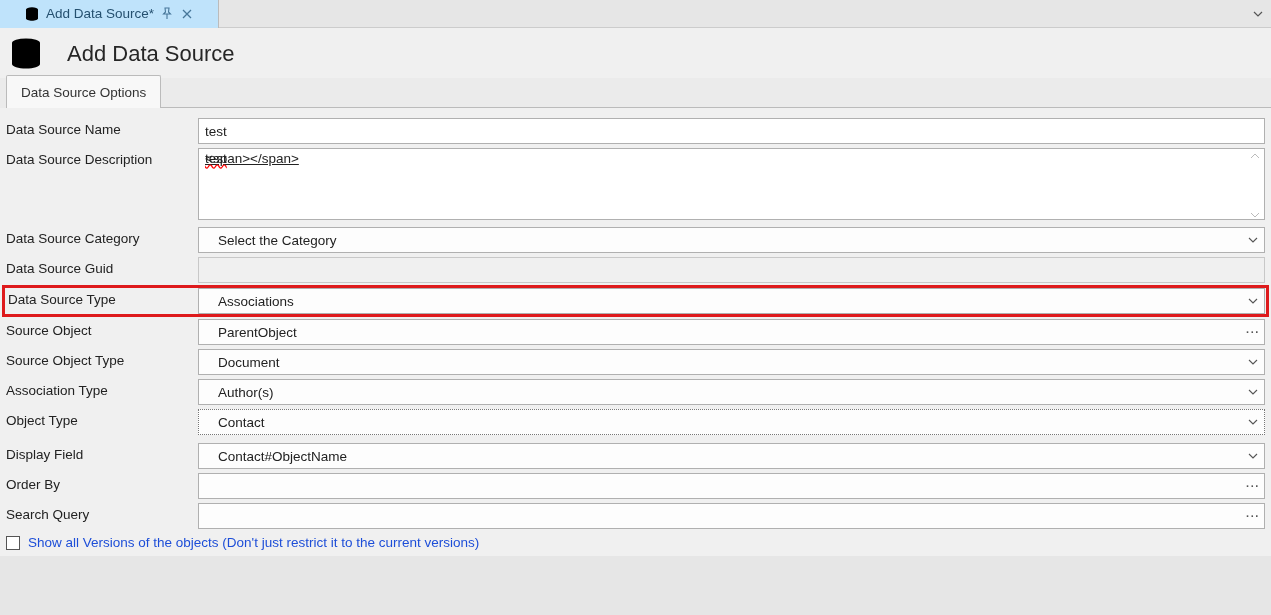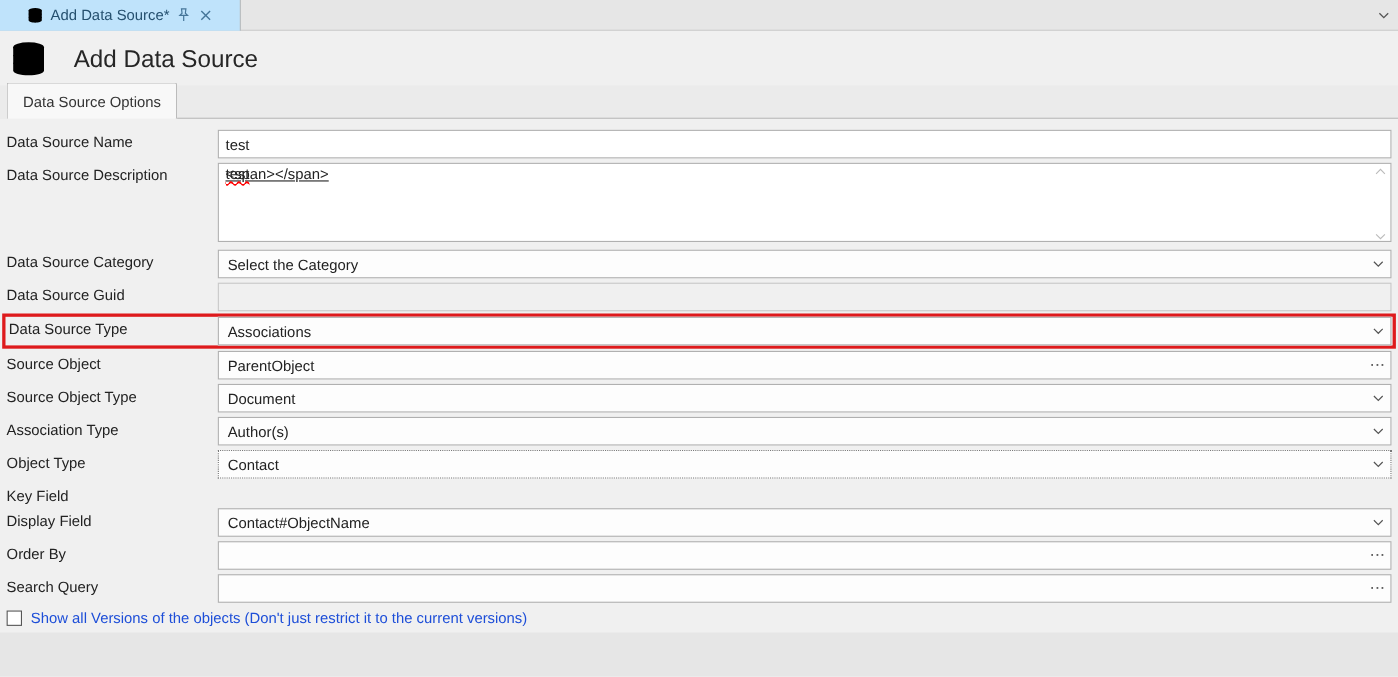--- a/index.html
+++ b/index.html
@@ -118,21 +118,21 @@
     pointer-events:none;
   }
   .desc-scroll span { color:#bbb; display:inline-flex; }
   .dropdown, .pickbox {
     width:100%;
     height:26px;
     border:1px solid #b0b0b0;
     background:#fdfdfd;
     display:flex;
     align-items:center;
-    padding: 0 22px 0 8px;
+    padding: 0 22px 0 19px;
     position:relative;
     color:#222;
     font-size:13.5px;
   }
   .dropdown .caret, .pickbox .ellipsis {
     position:absolute; right:4px; top:50%; transform:translateY(-50%);
     width:14px; height:14px; color:#555;
     display:inline-flex; align-items:center; justify-content:center;
   }
   .pickbox .ellipsis { font-weight:bold; letter-spacing:1px; font-size:11px; color:#555; }
@@ -322,21 +322,20 @@
         <span class="caret">
             <svg viewBox="0 0 14 14">
               <path d="M3 5l4 4 4-4" stroke="currentColor" stroke-width="1.1" fill="none"></path>
             </svg>
           </span>
       </div>
     </div>
   </div>
 
   <div class="form-row">
-    <div class="form-label">Key Field</div>
   </div>
 
   <div class="form-row">
     <div class="form-label">Display Field</div>
     <div class="form-control">
       <div class="dropdown">
         <span>Contact#ObjectName</span>
         <span class="caret">
             <svg viewBox="0 0 14 14">
               <path d="M3 5l4 4 4-4" stroke="currentColor" stroke-width="1.1" fill="none"></path>

